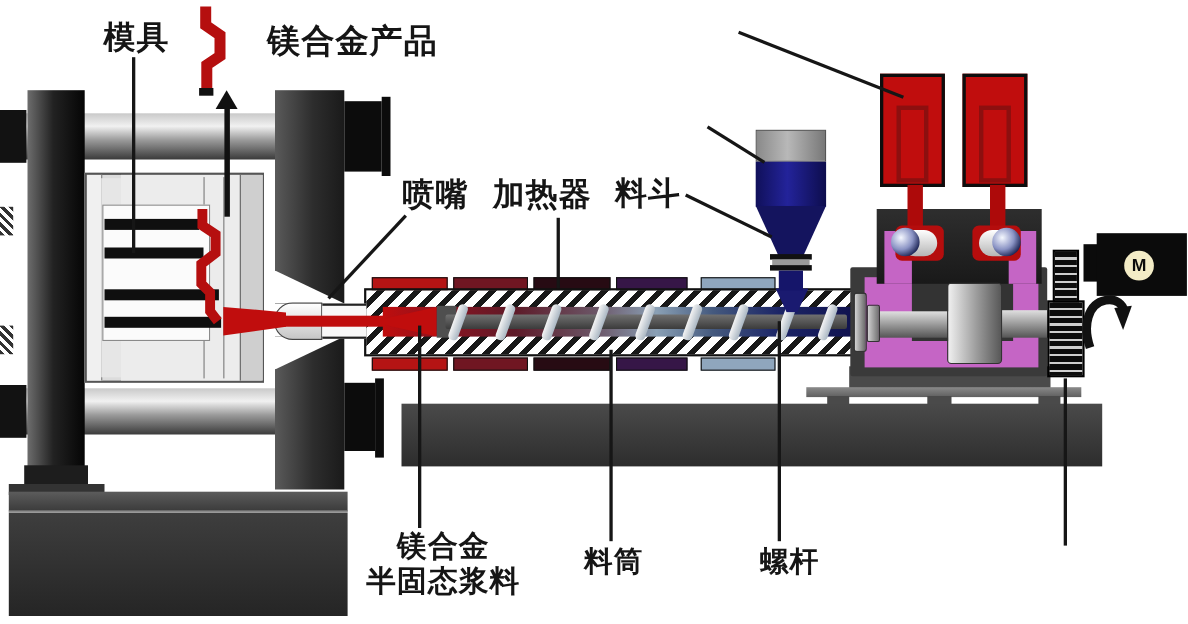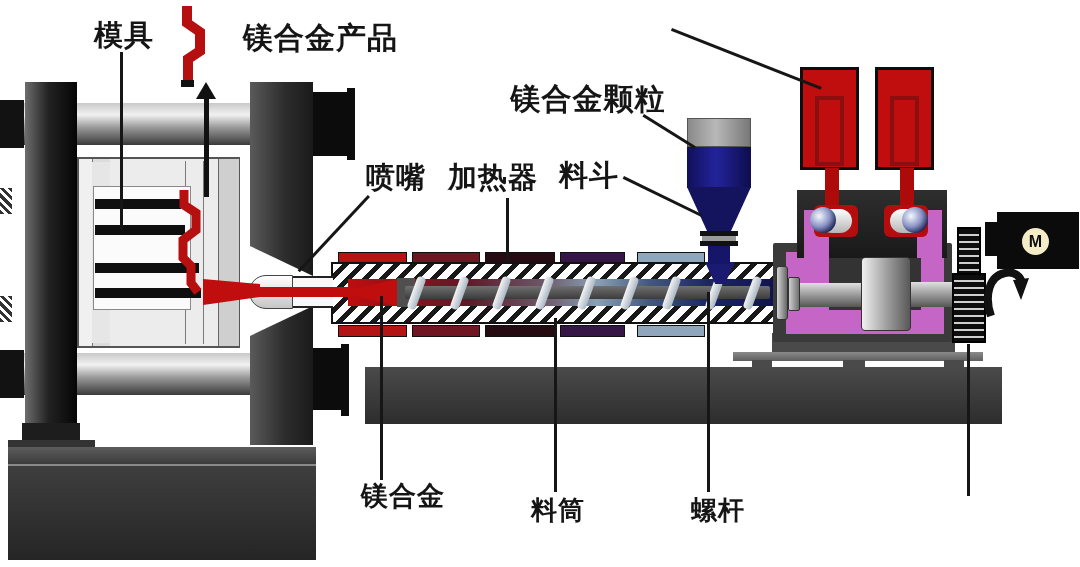--- a/index.html
+++ b/index.html
@@ -163,21 +163,21 @@
   <div class="leader" style="left:624px;top:176px;width:87px;height:3px;transform-origin:0 0;transform:rotate(26deg);"></div>
   <div class="leader" style="left:370px;top:197px;width:103px;height:3px;transform-origin:0 0;transform:rotate(133deg);"></div>
   <div class="leader" style="left:506px;top:198px;width:3px;height:64px;"></div>
   <div class="leader" style="left:380px;top:296px;width:3px;height:184px;"></div>
   <div class="leader" style="left:554px;top:318px;width:3px;height:174px;"></div>
   <div class="leader" style="left:707px;top:292px;width:3px;height:200px;"></div>
   <div class="leader" style="left:967px;top:344px;width:3px;height:152px;"></div>
 
   <div class="lbl" style="left:124px;top:20px;font-size:29px;">模具</div>
   <div class="lbl anchor-left" style="left:207px;top:22px;font-size:30px;margin-left:36px;">镁合金产品</div>
-  <div class="lbl" style="left:588px;top:83px;font-size:30px;">镁合金颗粒</div>
   <div class="lbl" style="left:396px;top:162px;font-size:29px;">喷嘴</div>
   <div class="lbl" style="left:493px;top:162px;font-size:29px;">加热器</div>
   <div class="lbl" style="left:589px;top:163px;font-size:29px;font-family:Liberation Mono, monospace;">料斗</div>
   <div class="lbl" style="left:403px;top:482px;font-size:27px;">镁合金</div>
+  <div class="lbl" style="left:403px;top:514px;font-size:27px;">半固态浆料</div>
   <div class="lbl" style="left:558px;top:497px;font-size:26px;">料筒</div>
   <div class="lbl" style="left:718px;top:497px;font-size:26px;">螺杆</div>
 
 </div>
 
 </body></html>

